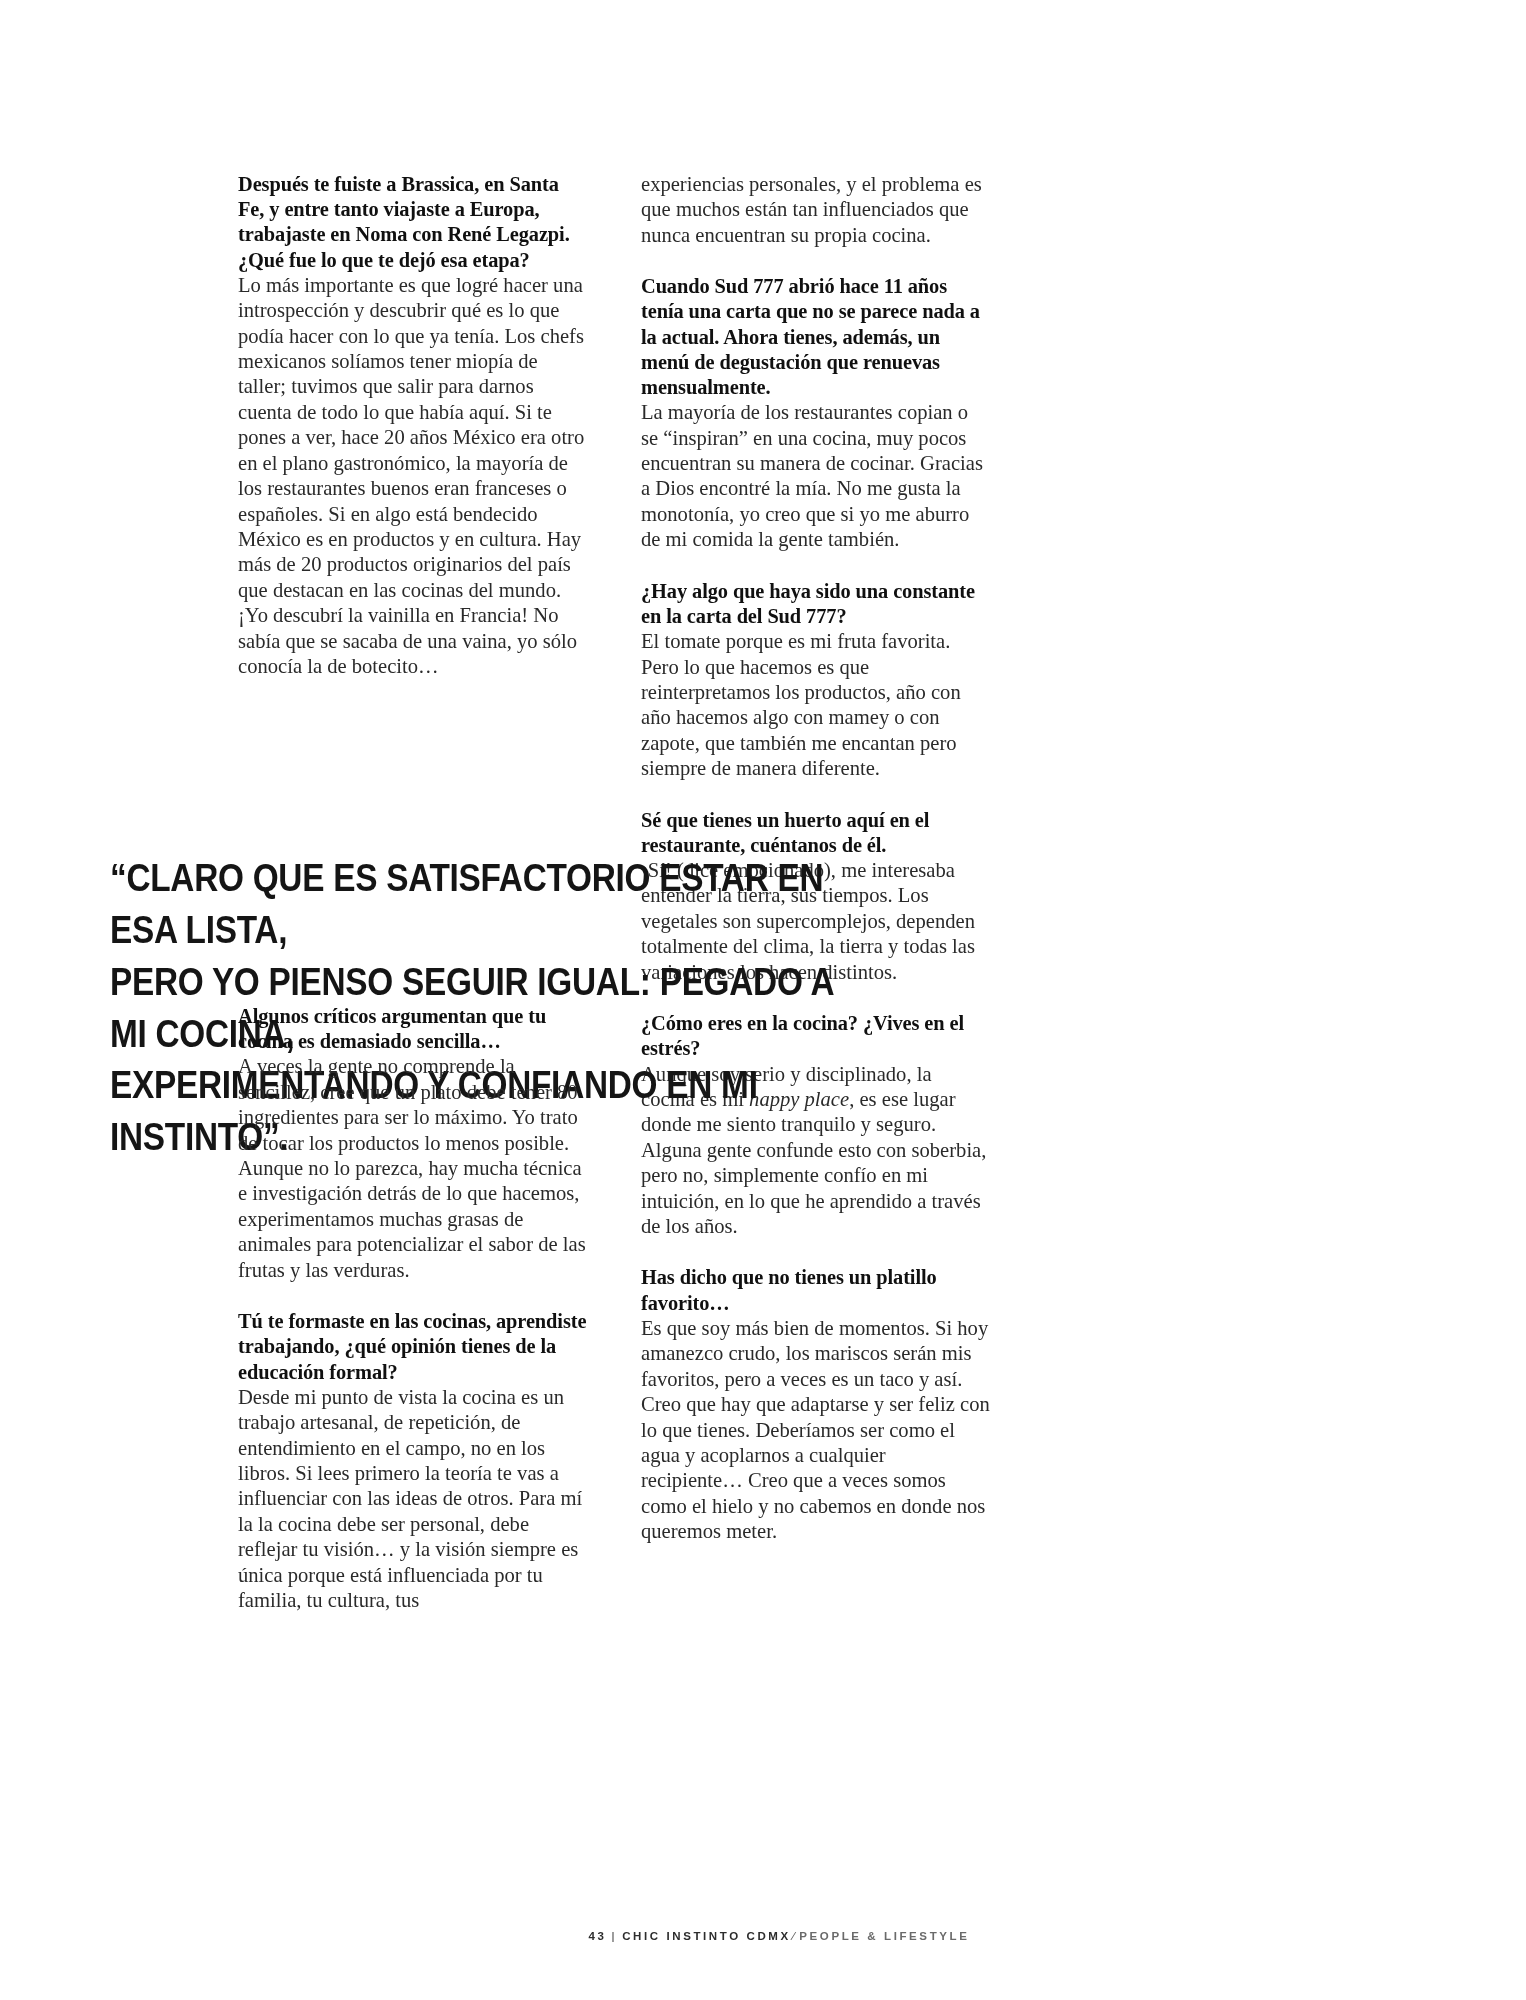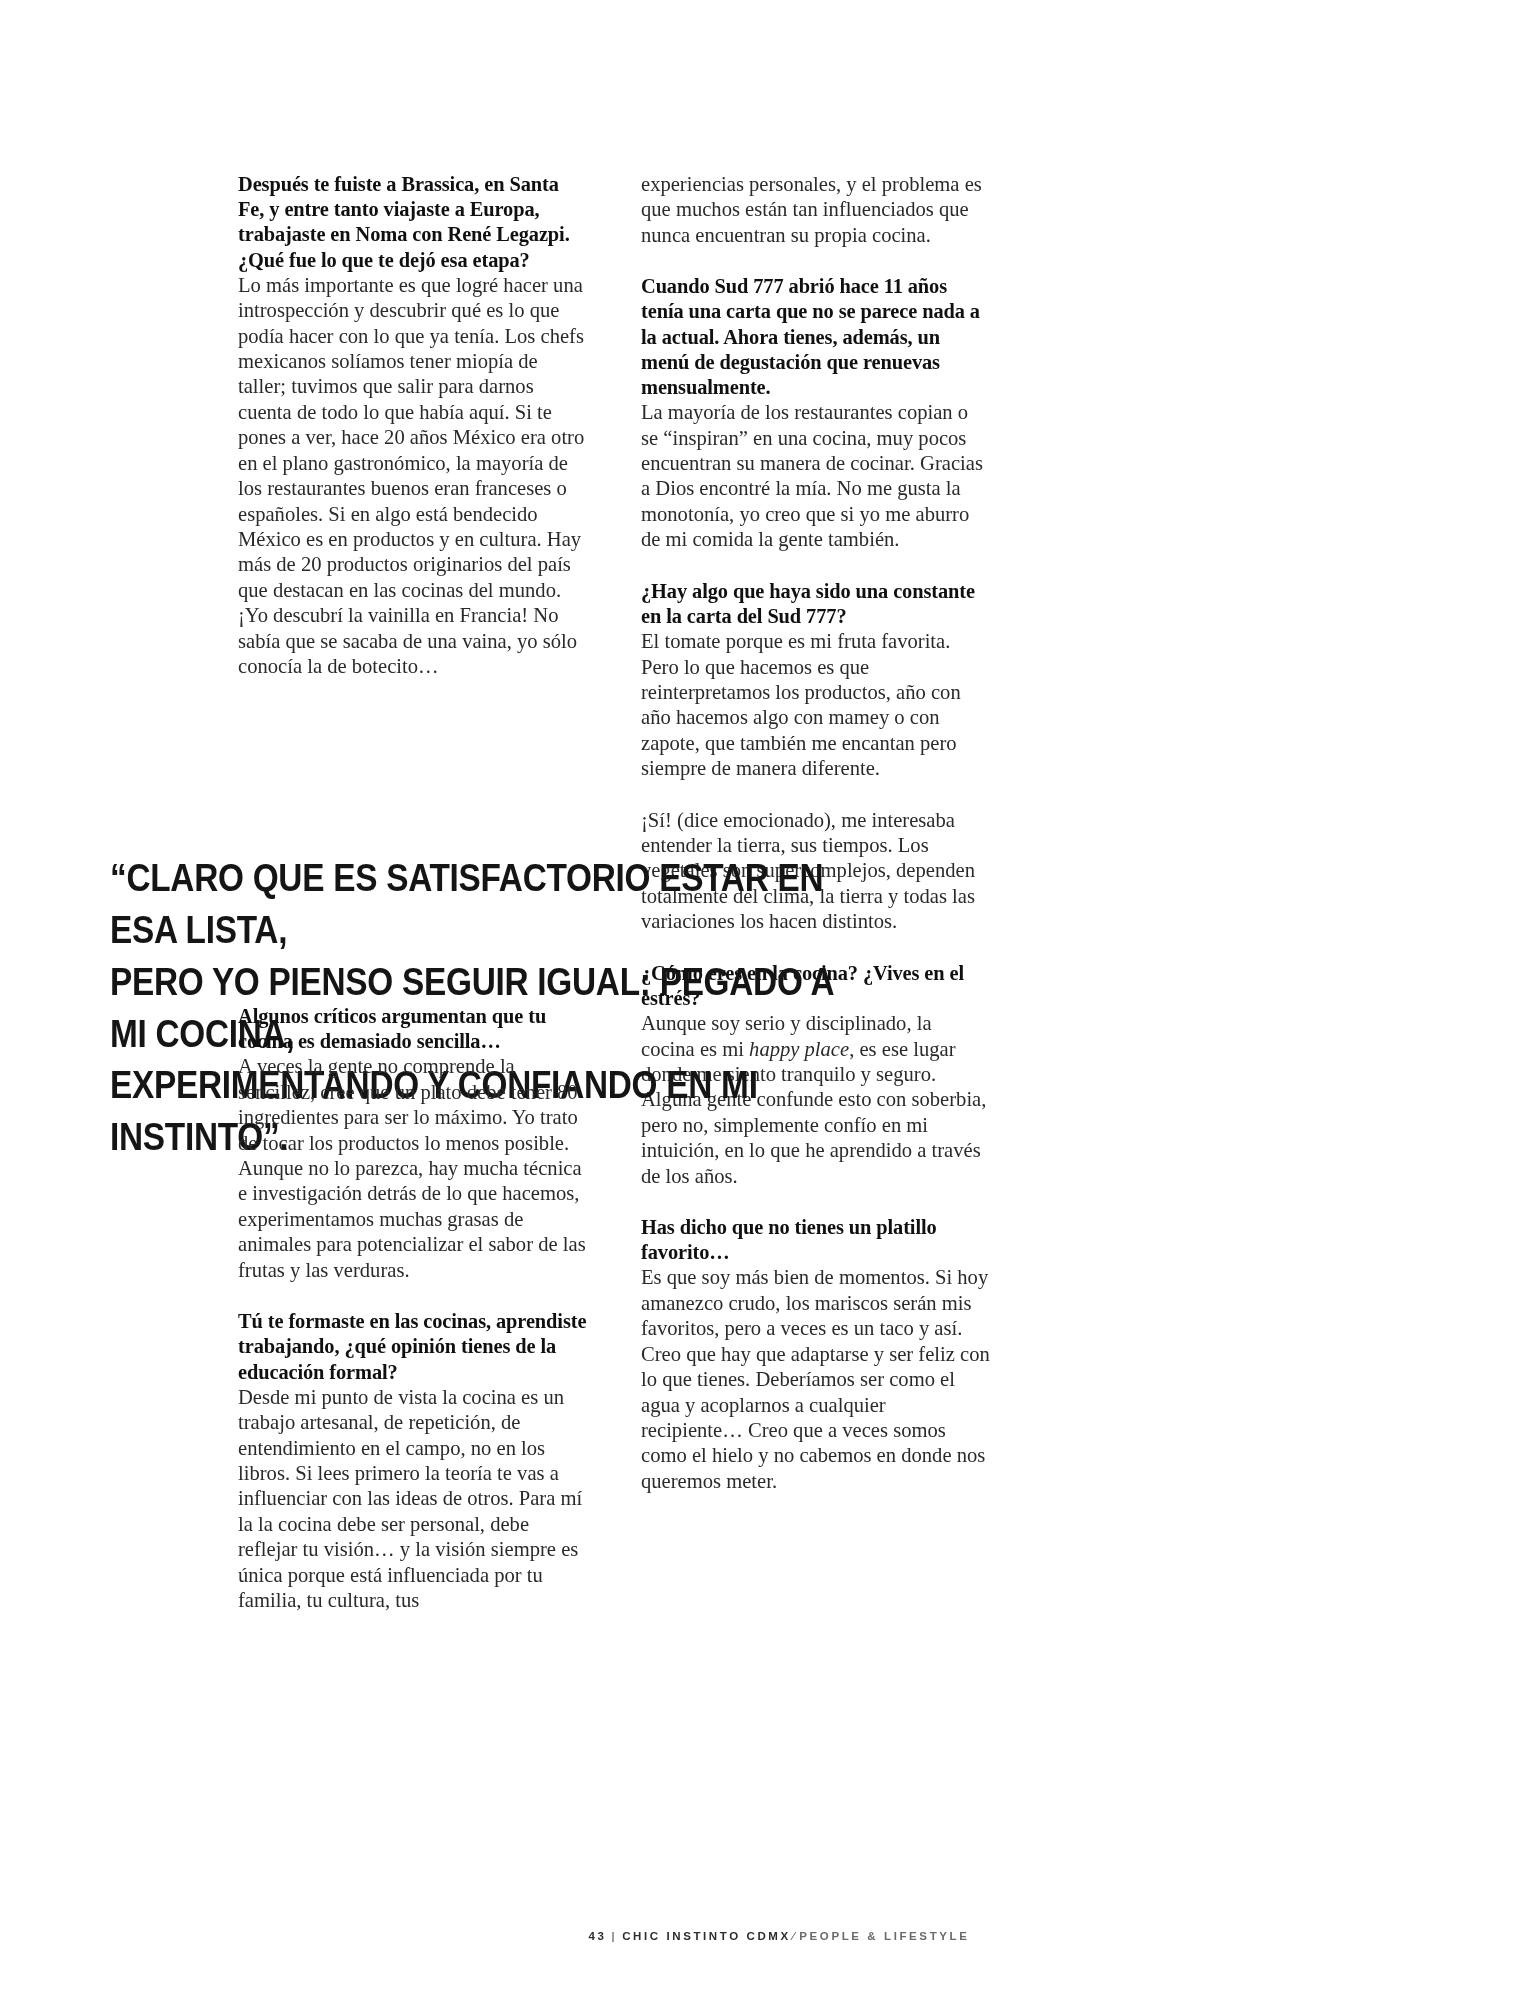--- a/index.html
+++ b/index.html
@@ -109,20 +109,21 @@
 
     <div class="col right">
       <p class="a">experiencias personales, y el problema es que muchos están tan influenciados que nunca encuentran su propia cocina.</p>
       <div class="gap"></div>
       <p class="q">Cuando Sud 777 abrió hace 11 años tenía una carta que no se parece nada a la actual. Ahora tienes, además, un menú de degustación que renuevas mensualmente.</p>
       <p class="a">La mayoría de los restaurantes copian o se “inspiran” en una cocina, muy pocos encuentran su manera de cocinar. Gracias a Dios encontré la mía. No me gusta la monotonía, yo creo que si yo me aburro de mi comida la gente también.</p>
       <div class="gap"></div>
       <p class="q">¿Hay algo que haya sido una constante en la carta del Sud 777?</p>
       <p class="a">El tomate porque es mi fruta favorita. Pero lo que hacemos es que reinterpretamos los productos, año con año hacemos algo con mamey o con zapote, que también me encantan pero siempre de manera diferente.</p>
       <div class="gap"></div>
+      <p class="q">Sé que tienes un huerto aquí en el restaurante, cuéntanos de él.</p>
       <p class="a">¡Sí! (dice emocionado), me interesaba entender la tierra, sus tiempos. Los vegetales son supercomplejos, dependen totalmente del clima, la tierra y todas las variaciones los hacen distintos.</p>
       <div class="gap"></div>
       <p class="q">¿Cómo eres en la cocina? ¿Vives en el estrés?</p>
       <p class="a"><span>Aunque soy serio y disciplinado, la cocina es mi </span><em>happy place</em><span>, es ese lugar donde me siento tranquilo y seguro. Alguna gente confunde esto con soberbia, pero no, simplemente confío en mi intuición, en lo que he aprendido a través de los años.</span></p>
       <div class="gap"></div>
       <p class="q">Has dicho que no tienes un platillo favorito…</p>
       <p class="a">Es que soy más bien de momentos. Si hoy amanezco crudo, los mariscos serán mis favoritos, pero a veces es un taco y así. Creo que hay que adaptarse y ser feliz con lo que tienes. Deberíamos ser como el agua y acoplarnos a cualquier recipiente… Creo que a veces somos como el hielo y no cabemos en donde nos queremos meter.</p>
     </div>
   </div>
 

